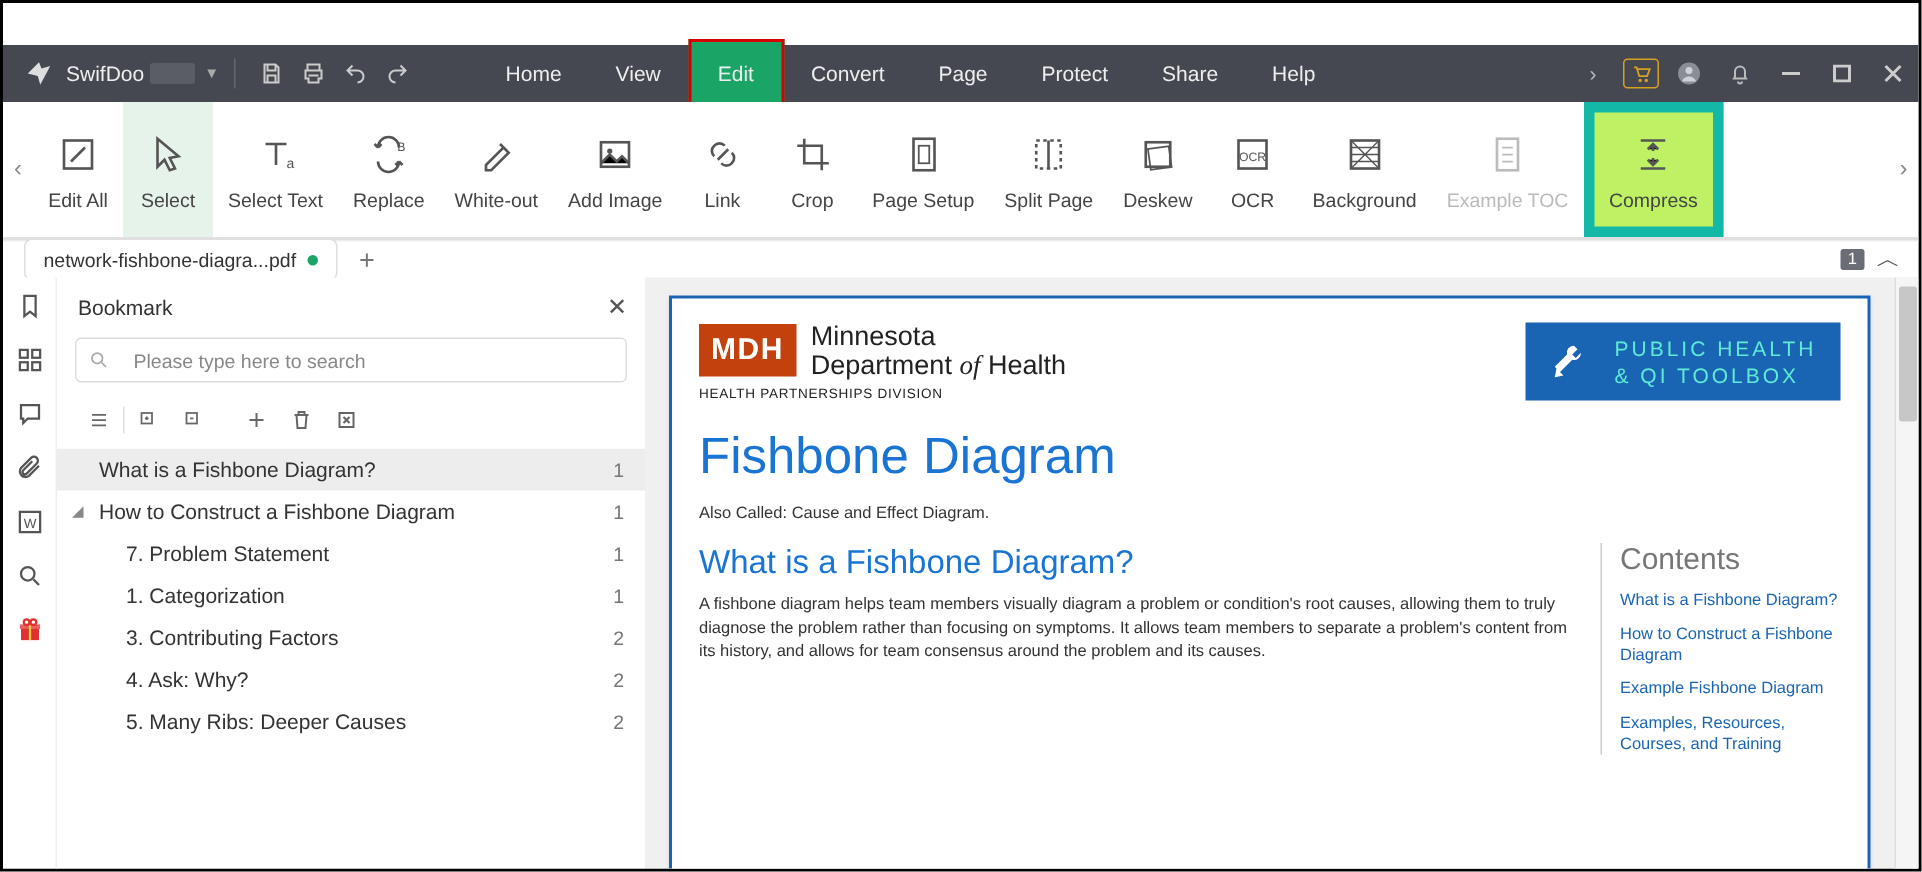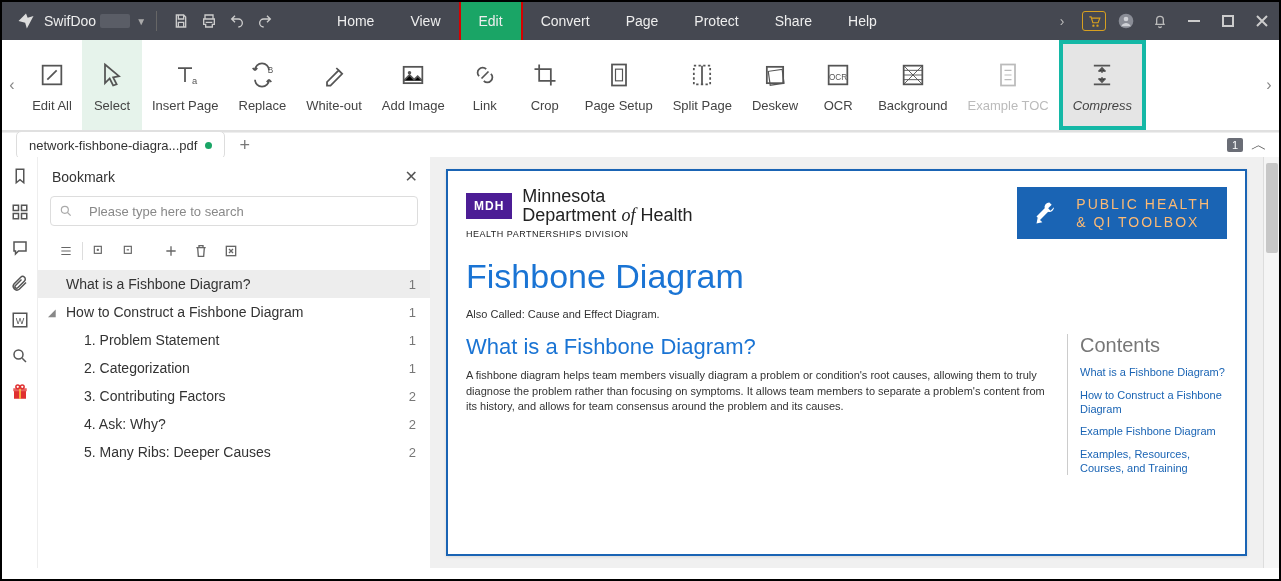--- a/index.html
+++ b/index.html
@@ -1,19 +1,19 @@
 <!DOCTYPE html>
 <html><head>
 <meta charset="utf-8">
 <style>
 * { box-sizing: border-box; margin: 0; padding: 0; font-family: "Segoe UI", sans-serif; }
 body { background: #fff; width: 1281px; height: 581px; overflow: hidden; border: 2px solid #000; }
 
 
-.titlebar { height: 38px; background: #454851; display: flex; align-items: center; color: #ddd; font-size: 14px; }
+.titlebar { height: 38px; background: #454851; display: flex; align-items: center; color: #ddd; font-size: 14px; margin-top: 28px; }
 .titlebar .logo { width: 20px; height: 20px; margin: 0 8px 0 14px; }
 .titlebar .app-name { font-weight: 500; color: #eee; }
 .titlebar .app-tag { width: 30px; height: 14px; background: #5a5d66; margin-left: 4px; border-radius: 2px; }
 .titlebar .sep1 { width: 1px; height: 20px; background: #666; margin: 0 10px; }
 .qat-btn { width: 28px; height: 28px; display: flex; align-items: center; justify-content: center; color: #ccc; }
 .menu { display: flex; margin-left: 40px; }
 .menu-item { padding: 0 18px; height: 46px; display: flex; align-items: center; color: #eee; font-size: 14px; cursor: pointer; }
 .menu-item.highlight { background: #1aa566; border: 2px solid #d70000; }
 .titlebar .divider { margin-left: auto; }
 .titlebar .right-icons { display: flex; align-items: center; }
@@ -22,21 +22,21 @@
 
 .ribbon { height: 92px; background: #fff; border-bottom: 2px solid #e0e0e0; display: flex; align-items: center; position: relative; }
 .ribbon .scroll-l, .ribbon .scroll-r { width: 20px; height: 90px; display:flex; align-items:center; justify-content:center; color:#888; }
 .ribbon-items { display: flex; flex: 1; }
 .ritem { display: flex; flex-direction: column; align-items: center; justify-content: center; padding: 0 10px; min-width: 60px; height: 90px; }
 .ritem .icon { width: 34px; height: 34px; display:flex; align-items:center; justify-content:center; color:#555; }
 .ritem .label { font-size: 13px; color: #444; margin-top: 6px; white-space: nowrap; }
 .ritem.sel { background: #e6f3eb; }
 .ritem.dim .label { color: #bbb; }
 .ritem.dim .icon { color: #bbb; }
-.ritem.boxed { border: 4px solid #14b8a6; background: #e5e5e5; font-style: italic; }
+.ritem.boxed { border: 7px solid #14b8a6; background: #bef264; }
 
 
 .tabstrip { height: 25px; display: flex; align-items: center; border-top: 1px solid #eee; background:#fff; }
 .doc-tab { display: flex; align-items: center; padding: 0 12px; height: 28px; margin-left: 14px; border: 1px solid #ddd; border-radius: 5px; font-size: 13px; color: #333; background:#fff;}
 .doc-tab .dot { width: 7px; height: 7px; background: #1aa566; border-radius: 50%; margin-left: 8px;}
 .tabstrip .plus { margin-left: 10px; color: #777; font-size: 18px; padding: 4px;}
 .tabstrip .spacer { flex: 1; }
 .pg-badge { background: #6a6d76; color: #fff; font-size: 11px; padding: 1px 5px; border-radius: 2px; margin-right: 8px;}
 .tabstrip .chev { color:#555; margin-right: 12px;}
 
@@ -64,27 +64,27 @@
 .bm-row .txt { flex:1; padding-left:4px;}
 .bm-row .pg { color:#777; font-size:13px;}
 .bm-row.child .txt { padding-left: 22px;}
 
 
 .viewer { flex:1; background:#f0f0f0; display:flex; }
 .page-wrap { flex:1; padding: 12px 16px; overflow:hidden;}
 .page { background:#fff; border:1px solid #ccc; height:100%; padding: 16px 18px; position:relative; box-shadow: 0 1px 3px rgba(0,0,0,0.1);}
 .page .topbar { display:flex; align-items:flex-start; justify-content:space-between;}
 .mdh-block { display:flex; align-items:center;}
-.mdh-logo { background:#4c1d95; color:#fff; font-weight:700; font-size:12px; padding:6px 8px; letter-spacing:1px;}
+.mdh-logo { background:#c2410c; color:#fff; font-weight:700; font-size:20px; padding:6px 8px; letter-spacing:1px;}
 .mdh-txt { margin-left:10px; line-height:1.05;}
 .mdh-txt .l1 { font-size:18px; color:#222;}
 .mdh-txt .l2 { font-size:18px; color:#222;}
 .mdh-txt .l2 i { font-style: italic; font-family: Georgia, serif;}
 .hpd { font-size:9px; font-weight:400; letter-spacing:0.5px; margin-top:4px; color:#222;}
-.toolbox { background:#1a64b4; color:#fdba74; display:flex; align-items:center; padding:8px 16px; gap:15px;}
+.toolbox { background:#1a64b4; color:#5eead4; display:flex; align-items:center; padding:8px 16px; gap:15px;}
 .toolbox .tic { width:28px; height:28px;}
 .toolbox .tt { font-size:14px; letter-spacing:2px; line-height:1.3;}
 .doc-title { color:#1a74d4; font-size:34px; font-weight:400; margin-top:18px;}
 .also { font-size:11px; color:#333; margin-top:12px;}
 .doc-body { display:flex; margin-top:14px;}
 .doc-main { flex:1; padding-right:18px;}
 .sec-h { color:#1a74d4; font-size:22px; font-weight:400;}
 .sec-p { font-size:11px; color:#333; margin-top:8px; line-height:1.4;}
 .doc-side { width:160px; border-left:1px solid #ccc; padding-left:12px;}
 .cont-h { color:#777; font-size:20px; font-weight:400;}
@@ -197,21 +197,21 @@
         </div>
         <div class="label">Select</div>
       </div>
       <div class="ritem">
         <div class="icon">
           <svg width="28" height="28" viewBox="0 0 24 24">
             <path stroke="currentColor" stroke-width="1.5" d="M6 6h12M12 6v12"></path>
             <text x="18" y="20" font-size="8" fill="currentColor">a</text>
           </svg>
         </div>
-        <div class="label">Insert Page</div>
+        <div class="label">Select Text</div>
       </div>
       <div class="ritem">
         <div class="icon">
           <svg width="28" height="28" viewBox="0 0 24 24">
             <path fill="none" stroke="currentColor" stroke-width="1.5" d="M6 8a6 6 0 0 1 12 0M18 16a6 6 0 0 1-12 0M6 8l-2-2M6 8l2-2M18 16l2 2M18 16l-2 2"></path>
             <text x="17" y="10" font-size="7" fill="currentColor">B</text>
           </svg>
         </div>
         <div class="label">Replace</div>
       </div>
@@ -430,26 +430,26 @@
           <span class="txt">What is a Fishbone Diagram?</span>
           <span class="pg">1</span>
         </div>
         <div class="bm-row">
           <span class="arrow">◢</span>
           <span class="txt">How to Construct a Fishbone Diagram</span>
           <span class="pg">1</span>
         </div>
         <div class="bm-row child">
           <span class="arrow"></span>
-          <span class="txt">1. Problem Statement</span>
+          <span class="txt">7. Problem Statement</span>
           <span class="pg">1</span>
         </div>
         <div class="bm-row child">
           <span class="arrow"></span>
-          <span class="txt">2. Categorization</span>
+          <span class="txt">1. Categorization</span>
           <span class="pg">1</span>
         </div>
         <div class="bm-row child">
           <span class="arrow"></span>
           <span class="txt">3. Contributing Factors</span>
           <span class="pg">2</span>
         </div>
         <div class="bm-row child">
           <span class="arrow"></span>
           <span class="txt">4. Ask: Why?</span>

